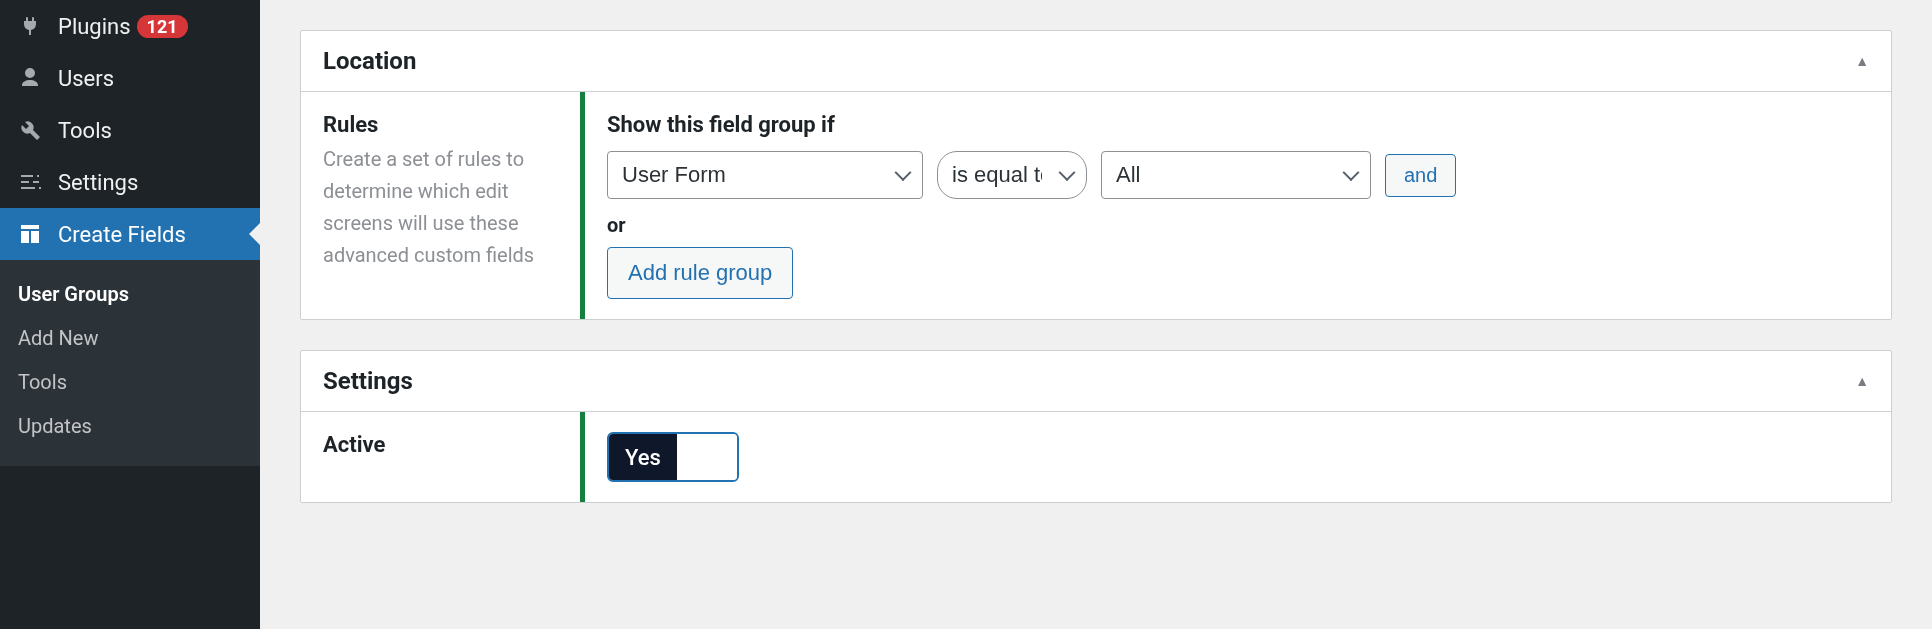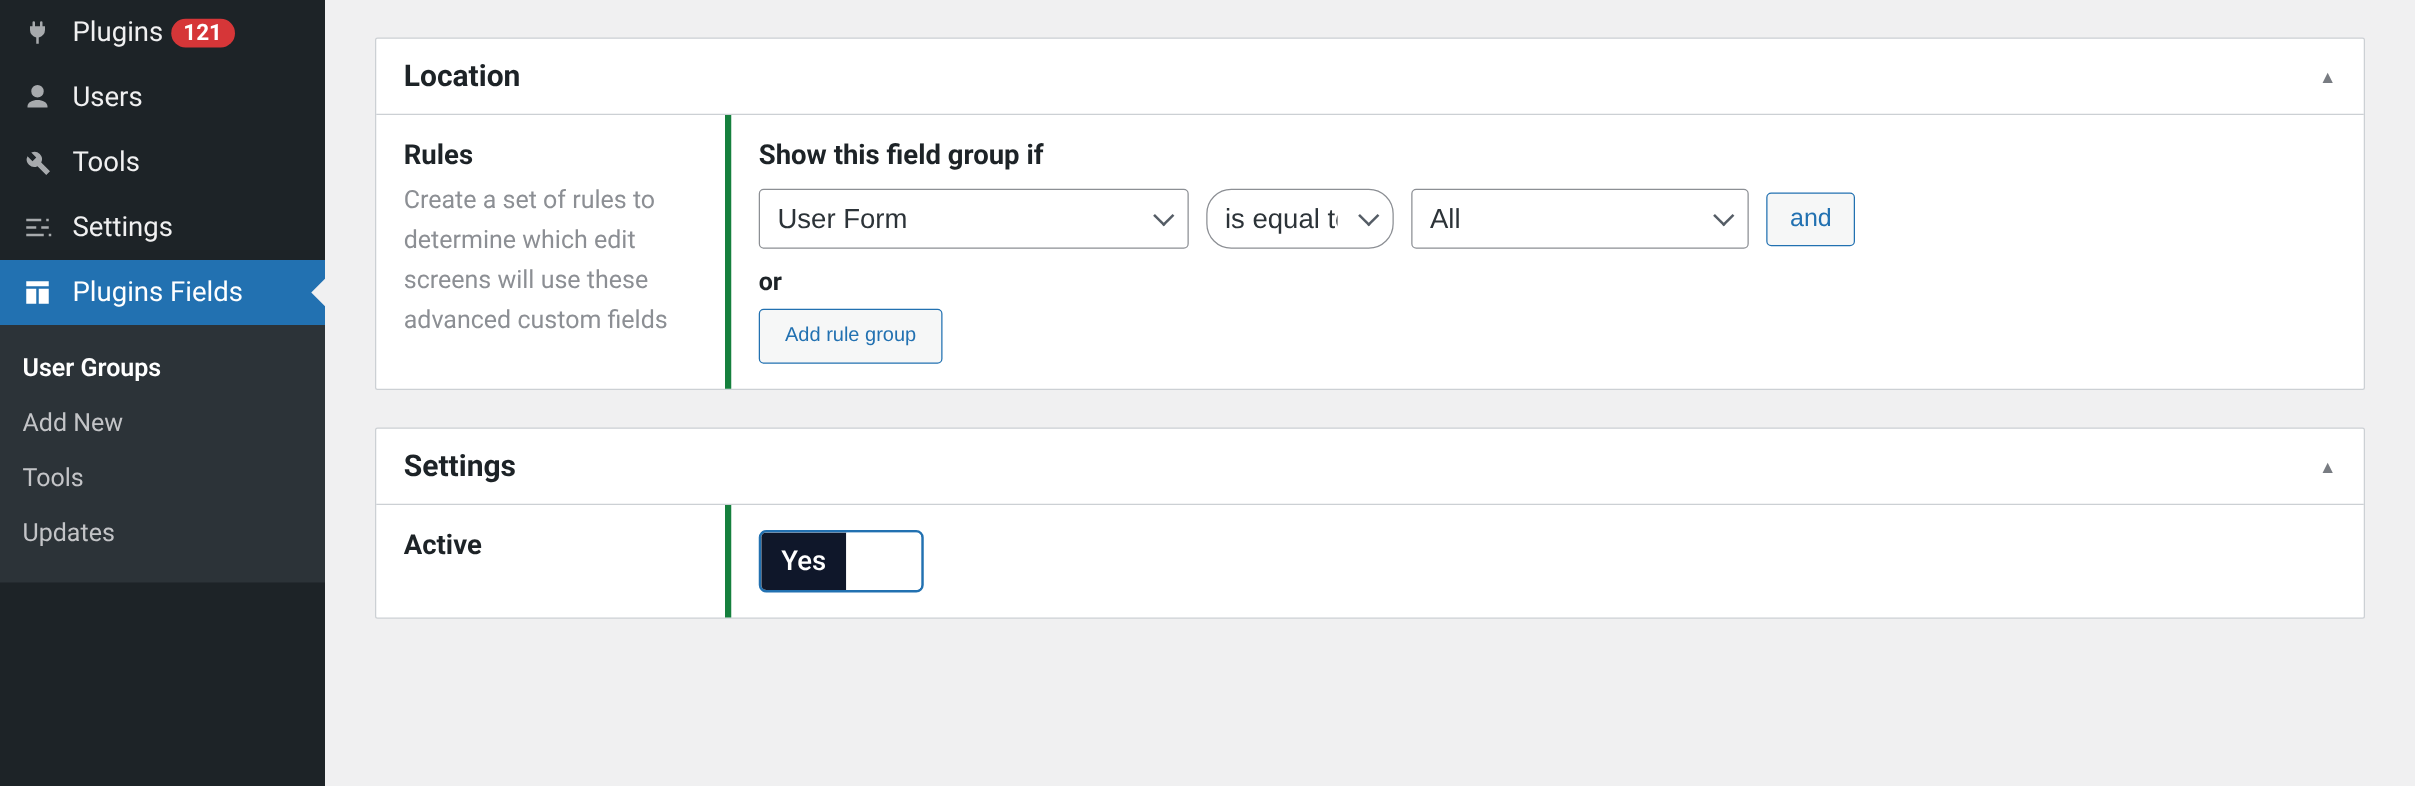--- a/index.html
+++ b/index.html
@@ -146,21 +146,21 @@
       appearance: none;
       border: 1px solid #8c8f94;
       border-radius: 4px;
       padding: 10px 44px 10px 14px;
       font-size: 22px;
       color: #2c3338;
       background: #fff;
       cursor: pointer;
       line-height: 1.2;
     }
-    .sel-user { width: 344px; }
+    .sel-user { width: 316px; }
     .sel-op { width: 150px; border-radius: 20px; }
     .sel-val { width: 270px; }
     .select-wrap::after {
       content: '';
       position: absolute;
       right: 14px;
       top: 50%;
       width: 10px; height: 10px;
       border-right: 2px solid #555d66;
       border-bottom: 2px solid #555d66;
@@ -179,21 +179,21 @@
     .or-label {
       font-size: 20px;
       font-weight: 700;
       color: #1d2327;
       margin-bottom: 10px;
     }
     .btn-add-rule {
       border: 1px solid #2271b1;
       background: #f6f7f7;
       color: #2271b1;
-      font-size: 16px;
+      font-size: 22px;
       padding: 12px 20px;
       border-radius: 4px;
       cursor: pointer;
     }
     .toggle-switch {
       display: inline-flex;
       align-items: stretch;
       border: 2px solid #2271b1;
       border-radius: 6px;
       overflow: hidden;
@@ -250,21 +250,21 @@
         </svg>
     </span>
     <span>Settings</span>
   </div>
   <div class="menu-item active">
     <span class="icon">
       <svg width="24" height="24" viewBox="0 0 24 24" fill="currentColor">
           <path d="M3 3h18v4H3zm0 6h8v12H3zm10 0h8v12h-8z"></path>
         </svg>
     </span>
-    <span>Plugins Fields</span>
+    <span>Create Fields</span>
   </div>
   <div class="submenu">
     <div class="submenu-item current">User Groups</div>
     <div class="submenu-item">Add New</div>
     <div class="submenu-item">Tools</div>
     <div class="submenu-item">Updates</div>
   </div>
 </nav>
 
 <main class="content">

